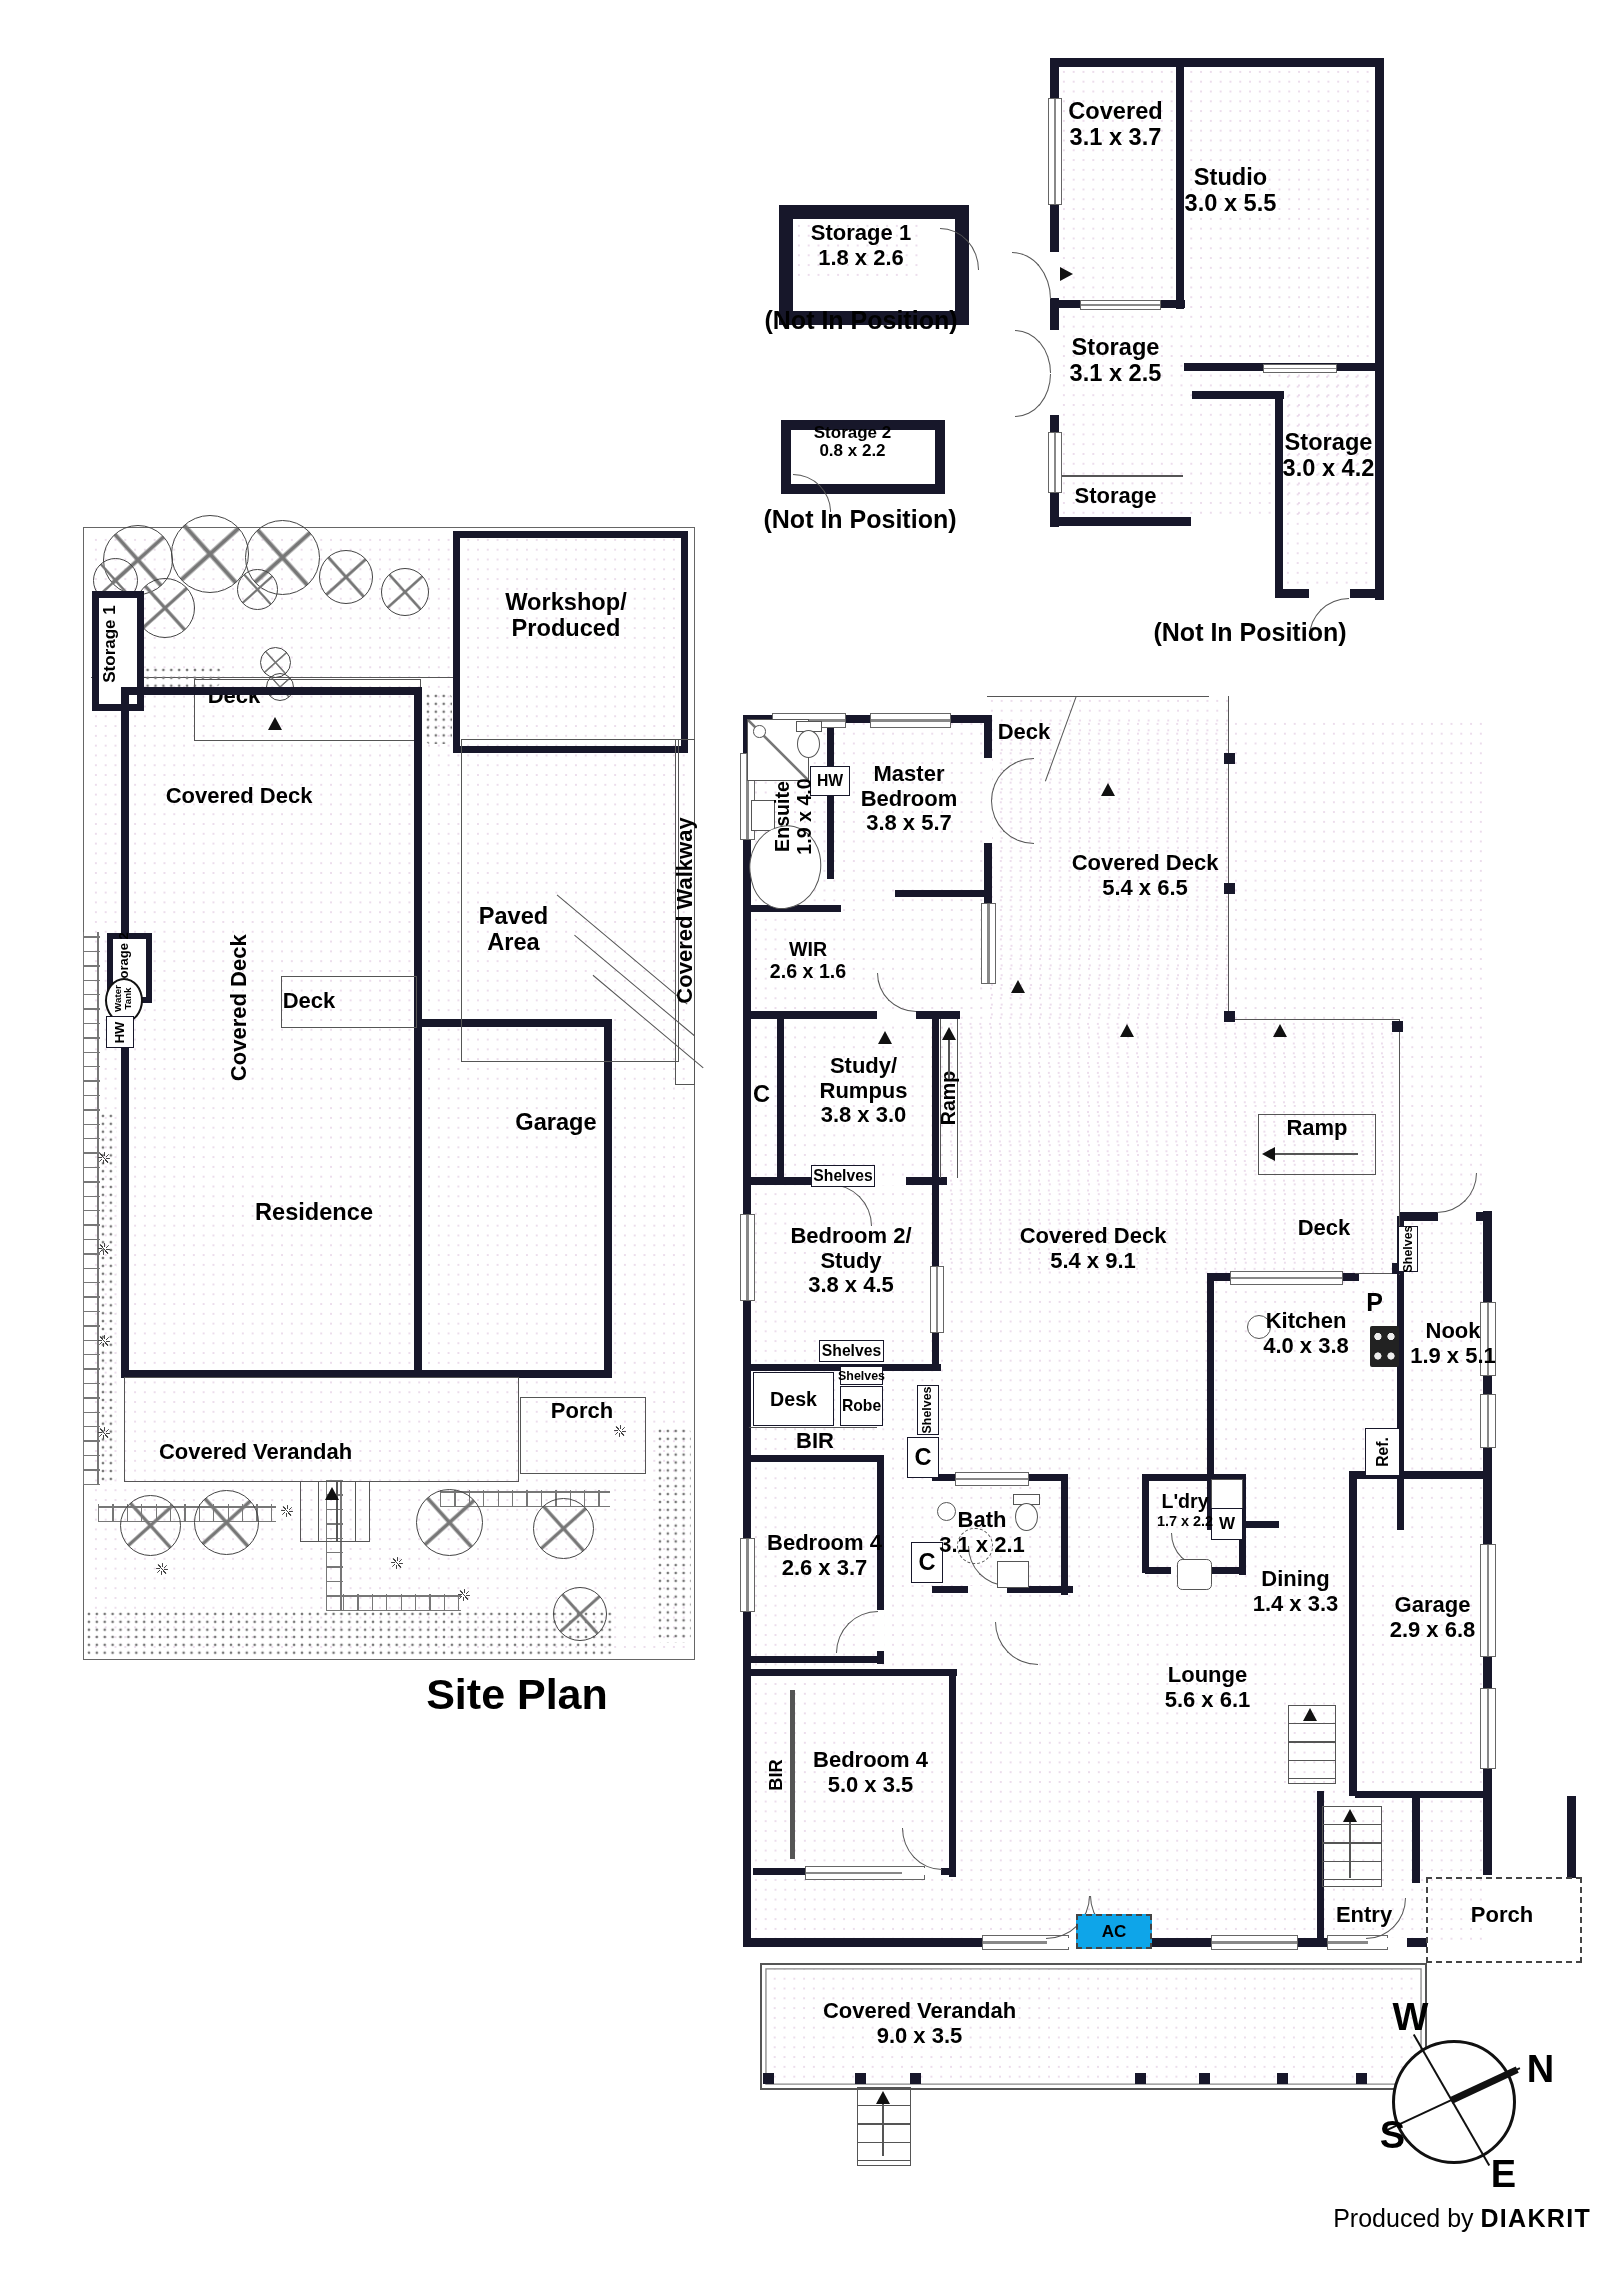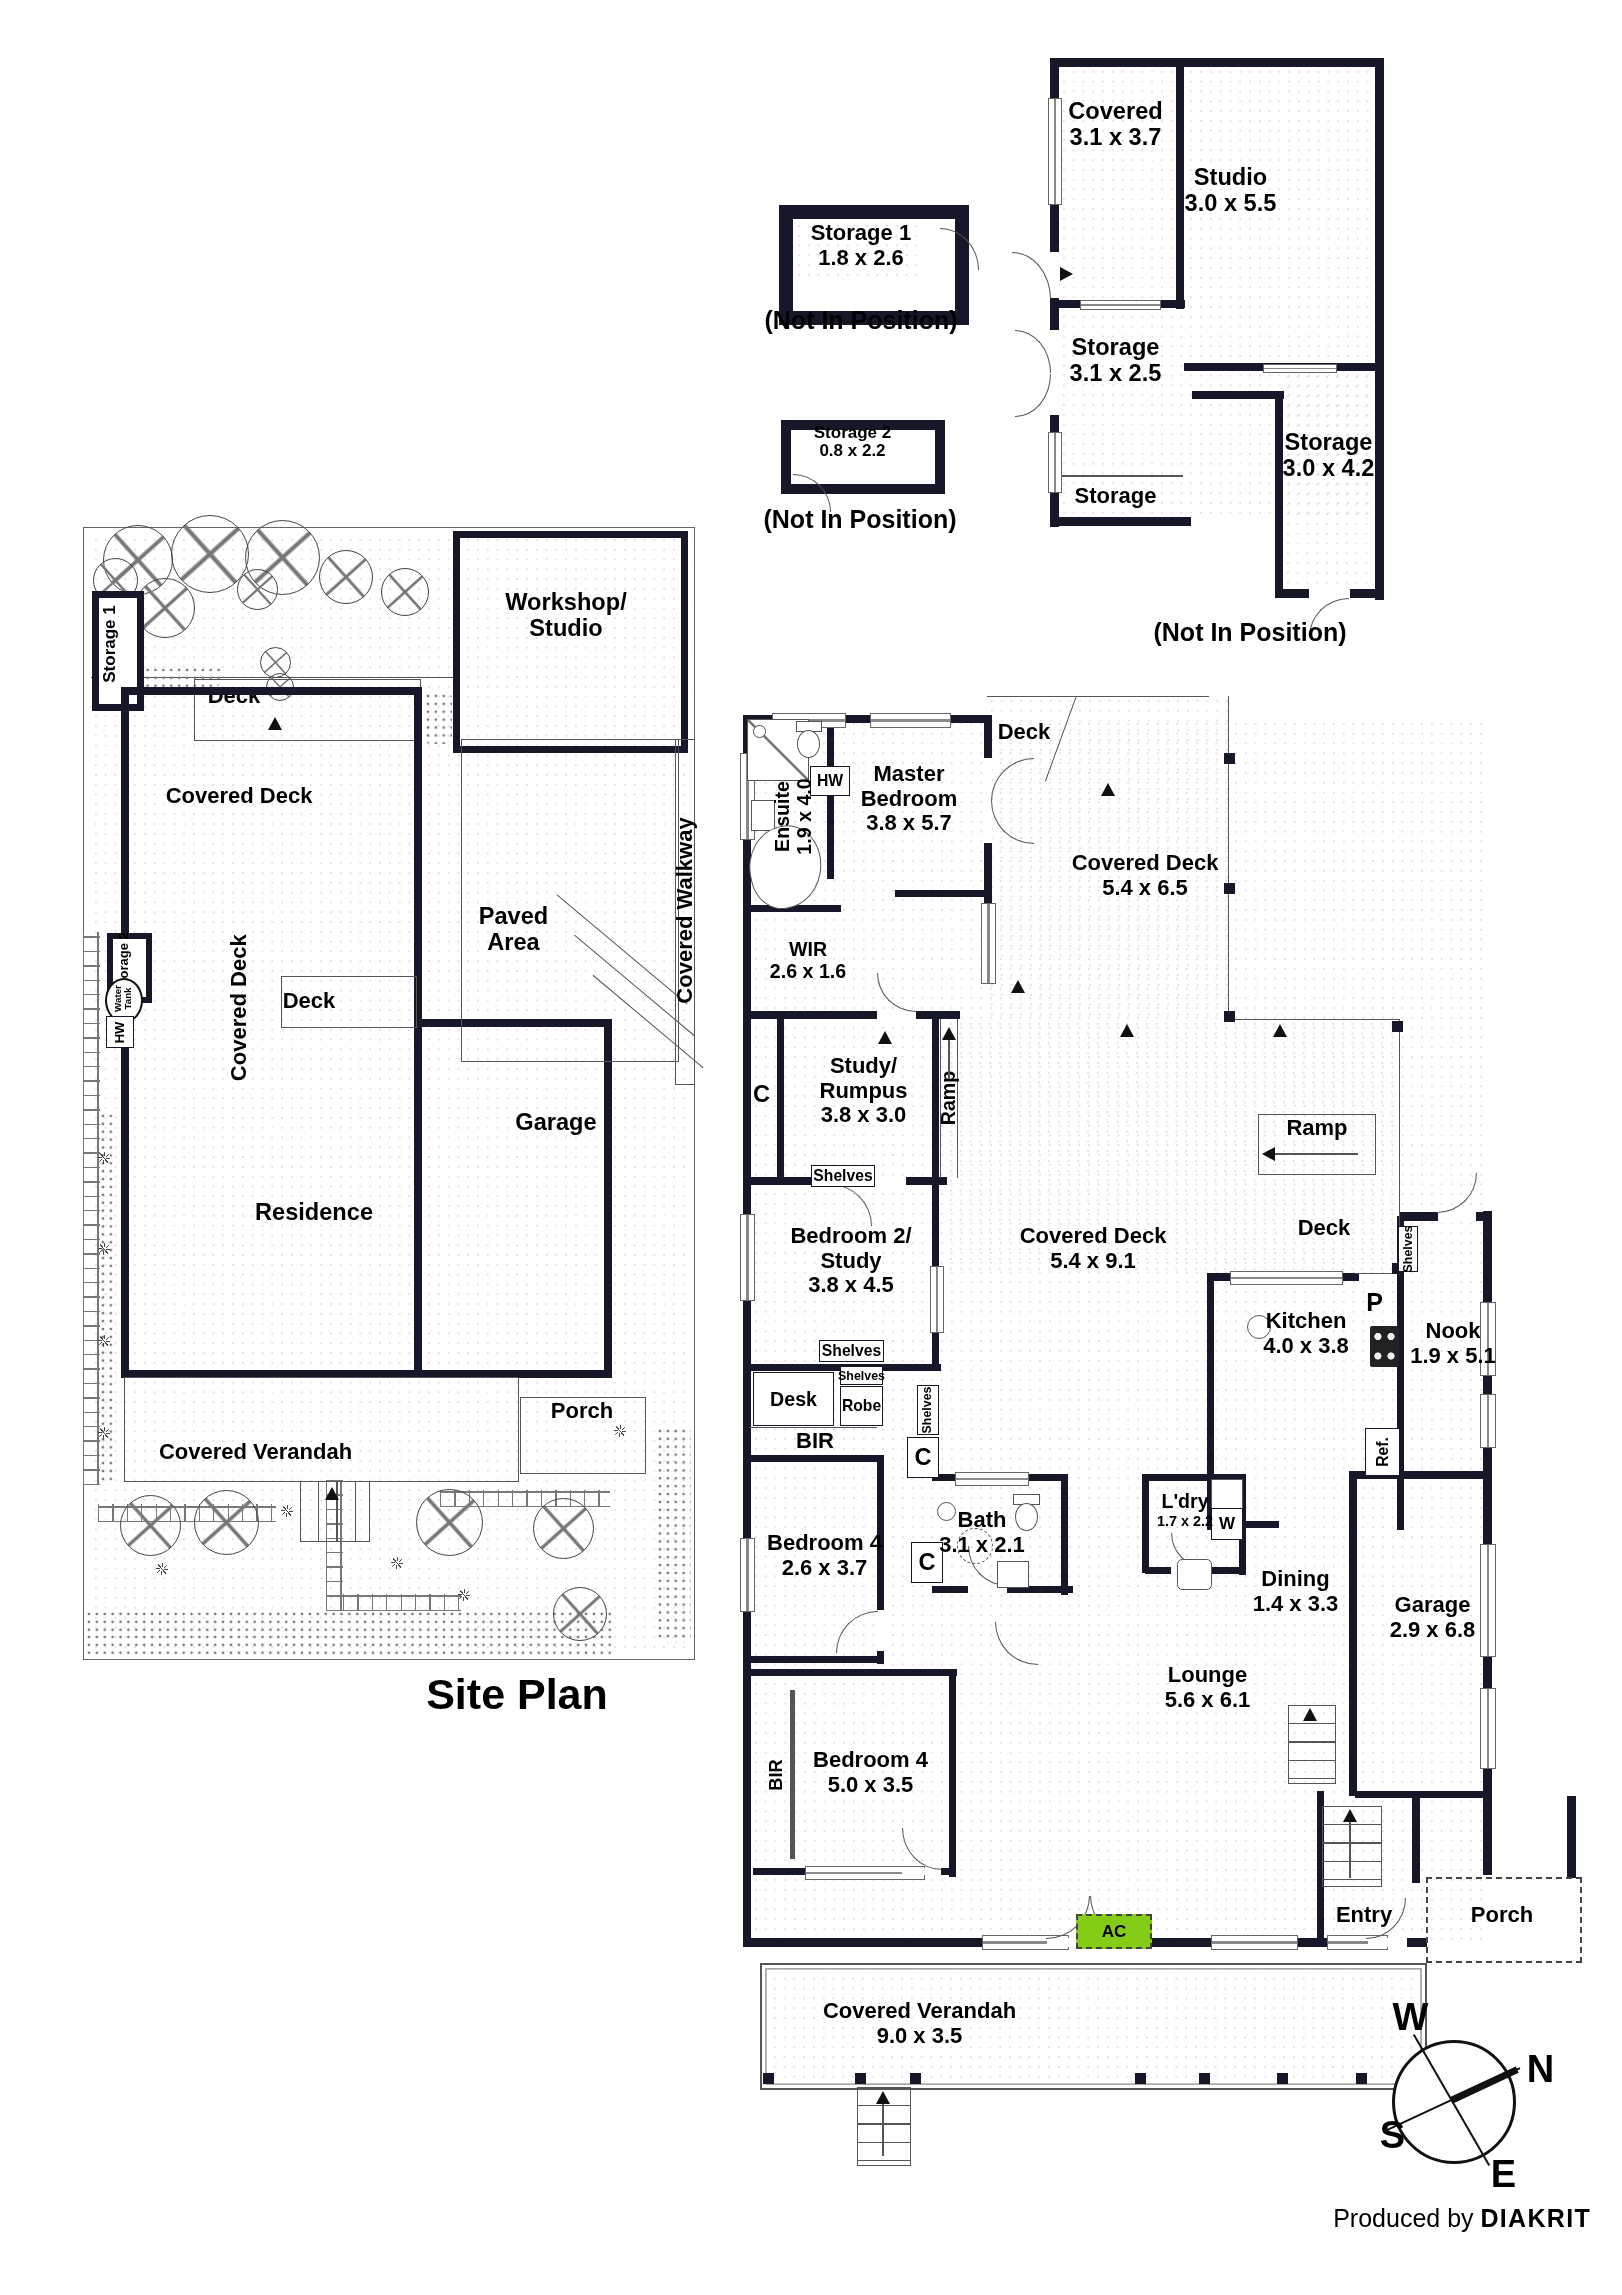--- a/index.html
+++ b/index.html
@@ -126,21 +126,21 @@
   <div class="hedge" style="left:120px;top:666px;width:101px;height:21px"></div>
   <div class="tree" style="left:260px;top:647px;width:29px;height:29px"></div>
   <div class="tree" style="left:266px;top:673px;width:26px;height:26px"></div>
   <div class="hedge" style="left:424px;top:692px;width:27.5px;height:52px"></div>
 
   <div style="position:absolute;left:92px;top:591px;width:38px;height:106px;border:7.9px solid #17172a;background:#fff"></div>
   <div class="lbl v f26" style="left:61px;top:631px;width:98px;height:26px"><span>Storage 1</span></div>
 
   <div style="position:absolute;left:453px;top:531px;width:221px;height:208px;border:7.9px solid #17172a;background:transparent"></div>
   <div class="lbl f36" style="left:484px;top:589px;width:164px"><span>Workshop/
-Studio</span></div>
+Produced</span></div>
 
   <div class="tb" style="left:194px;top:679px;width:225px;height:60px"></div>
   <div class="lbl f34" style="left:188px;top:684px;width:92px"><span>Deck</span></div>
   <div class="triU" style="left:268px;top:717px"></div>
 
   <div class="w" style="left:121px;top:687px;width:301px;height:7.9px"></div>
   <div class="w" style="left:121px;top:687px;width:7.9px;height:690px"></div>
   <div class="w" style="left:414px;top:687px;width:7.9px;height:690px"></div>
   <div class="w" style="left:121px;top:1370px;width:301px;height:7.9px"></div>
   <div class="w" style="left:422px;top:1019px;width:190px;height:7.9px"></div>
@@ -365,21 +365,21 @@
   <div class="lbl f36" style="left:745px;top:1081px;width:33px"><span>C</span></div>
   <div class="t" style="left:790px;top:1690px;width:5.2px;height:169px"></div>
   <div class="lbl v f28" style="left:746px;top:1764px;width:59px;height:22px"><span>BIR</span></div>
 
   <div class="stairs" style="left:1322px;top:1806px;width:58px;height:79px"></div>
   <div class="t" style="left:1349px;top:1816px;width:2px;height:62px"></div>
   <div class="triU" style="left:1343px;top:1809px"></div>
   <div class="stairs" style="left:1288px;top:1705px;width:46px;height:77px"></div>
   <div class="triU" style="left:1303px;top:1708px"></div>
 
-  <div class="dash f26" style="left:1076px;top:1914px;width:72px;height:31px;background:#84cc16;display:flex;align-items:center;justify-content:center;font-weight:bold">
+  <div class="dash f26" style="left:1076px;top:1914px;width:72px;height:31px;background:#0ea5e9;display:flex;align-items:center;justify-content:center;font-weight:bold">
       <span>AC</span>
     </div>
 
   <div style="position:absolute;left:760px;top:1963px;width:663px;height:123px;border:2px solid #555;box-shadow:inset 0 0 0 3.3px #fff,inset 0 0 0 4.6px #888"></div>
   <div class="post" style="left:763px;top:2073px"></div>
   <div class="post" style="left:855px;top:2073px"></div>
   <div class="post" style="left:910px;top:2073px"></div>
   <div class="post" style="left:1135px;top:2073px"></div>
   <div class="post" style="left:1199px;top:2073px"></div>
   <div class="post" style="left:1277px;top:2073px"></div>

